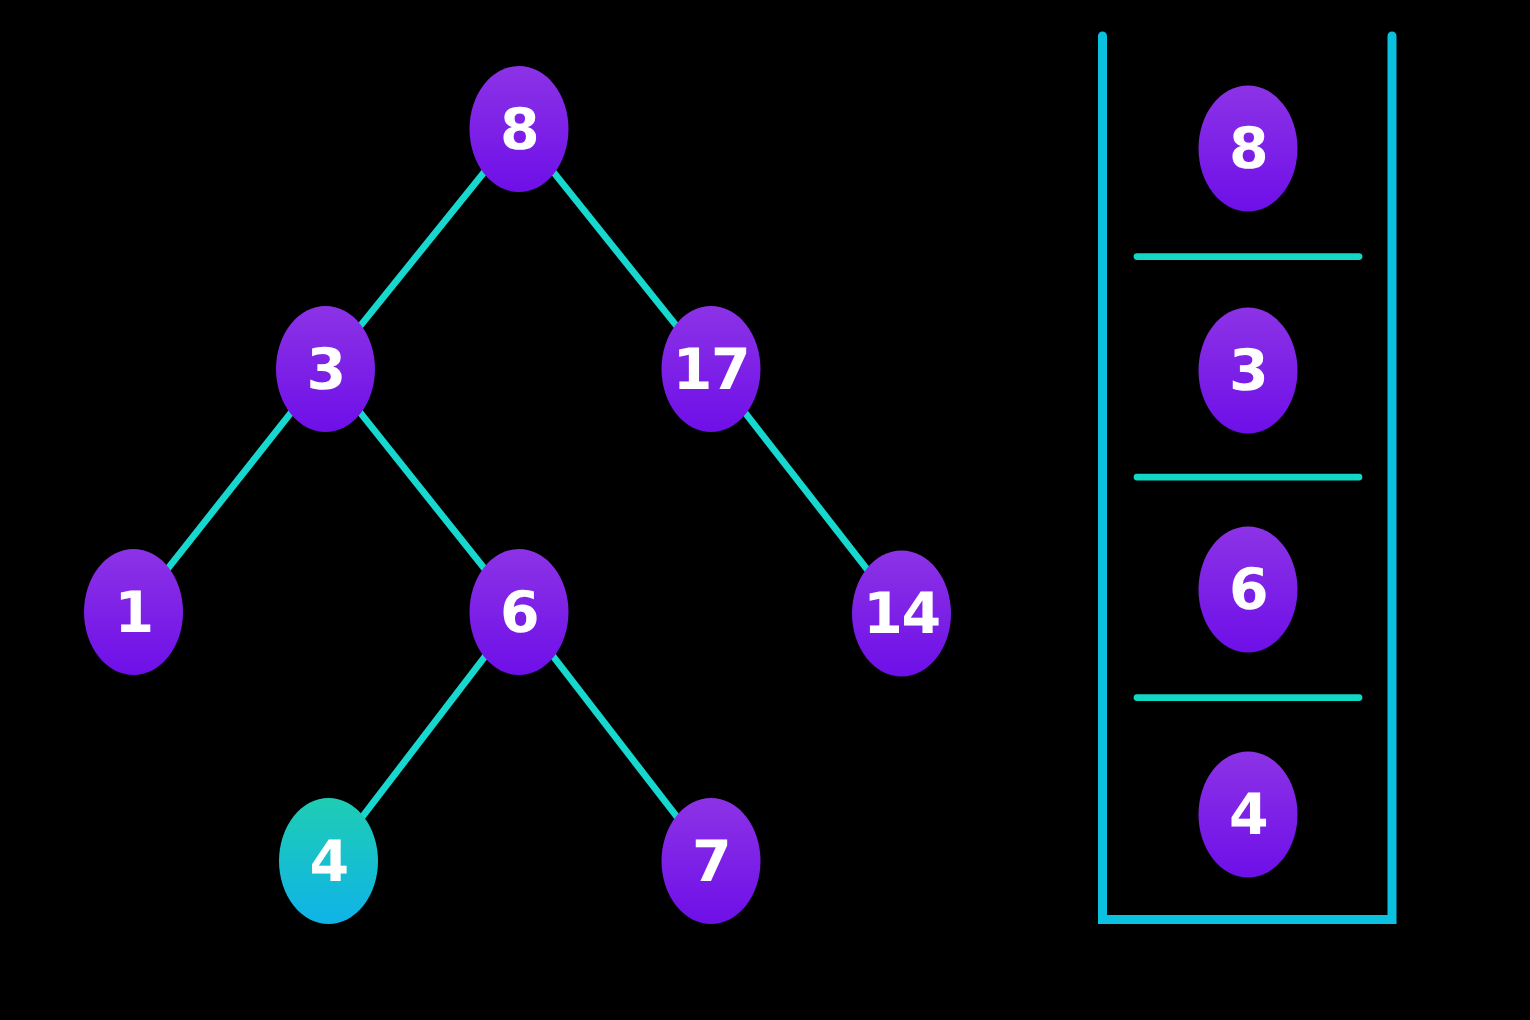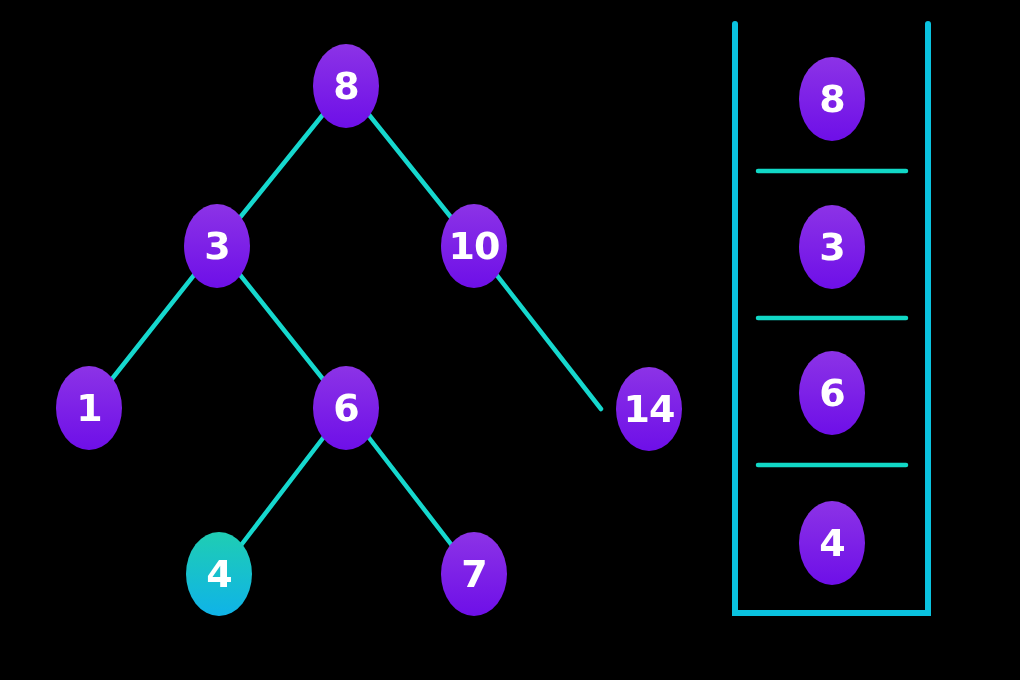--- a/index.html
+++ b/index.html
@@ -82,29 +82,29 @@
       <line x1="346" y1="408" x2="474" y2="574" class="edge-line"></line>
     </svg>
   <div class="nodes-layer" id="tree-layer">
       <div class="node" style="left: 346px; top: 86px;">
         <span class="label">8</span>
       </div>
       <div class="node" style="left: 217px; top: 246px;">
         <span class="label">3</span>
       </div>
       <div class="node" style="left: 474px; top: 246px;">
-        <span class="label">10</span>
+        <span class="label">17</span>
       </div>
       <div class="node" style="left: 89px; top: 408px;">
         <span class="label">1</span>
       </div>
       <div class="node" style="left: 346px; top: 408px;">
         <span class="label">6</span>
       </div>
-      <div class="node" style="left: 601px; top: 409px; margin-left: 48px;">
+      <div class="node" style="left: 601px; top: 409px;">
         <span class="label">14</span>
       </div>
       <div class="node highlight" style="left: 219px; top: 574px;">
         <span class="label">4</span>
       </div>
       <div class="node" style="left: 474px; top: 574px;">
         <span class="label">7</span>
       </div>
     </div>
   <svg class="layer" id="stack-frame-layer">

